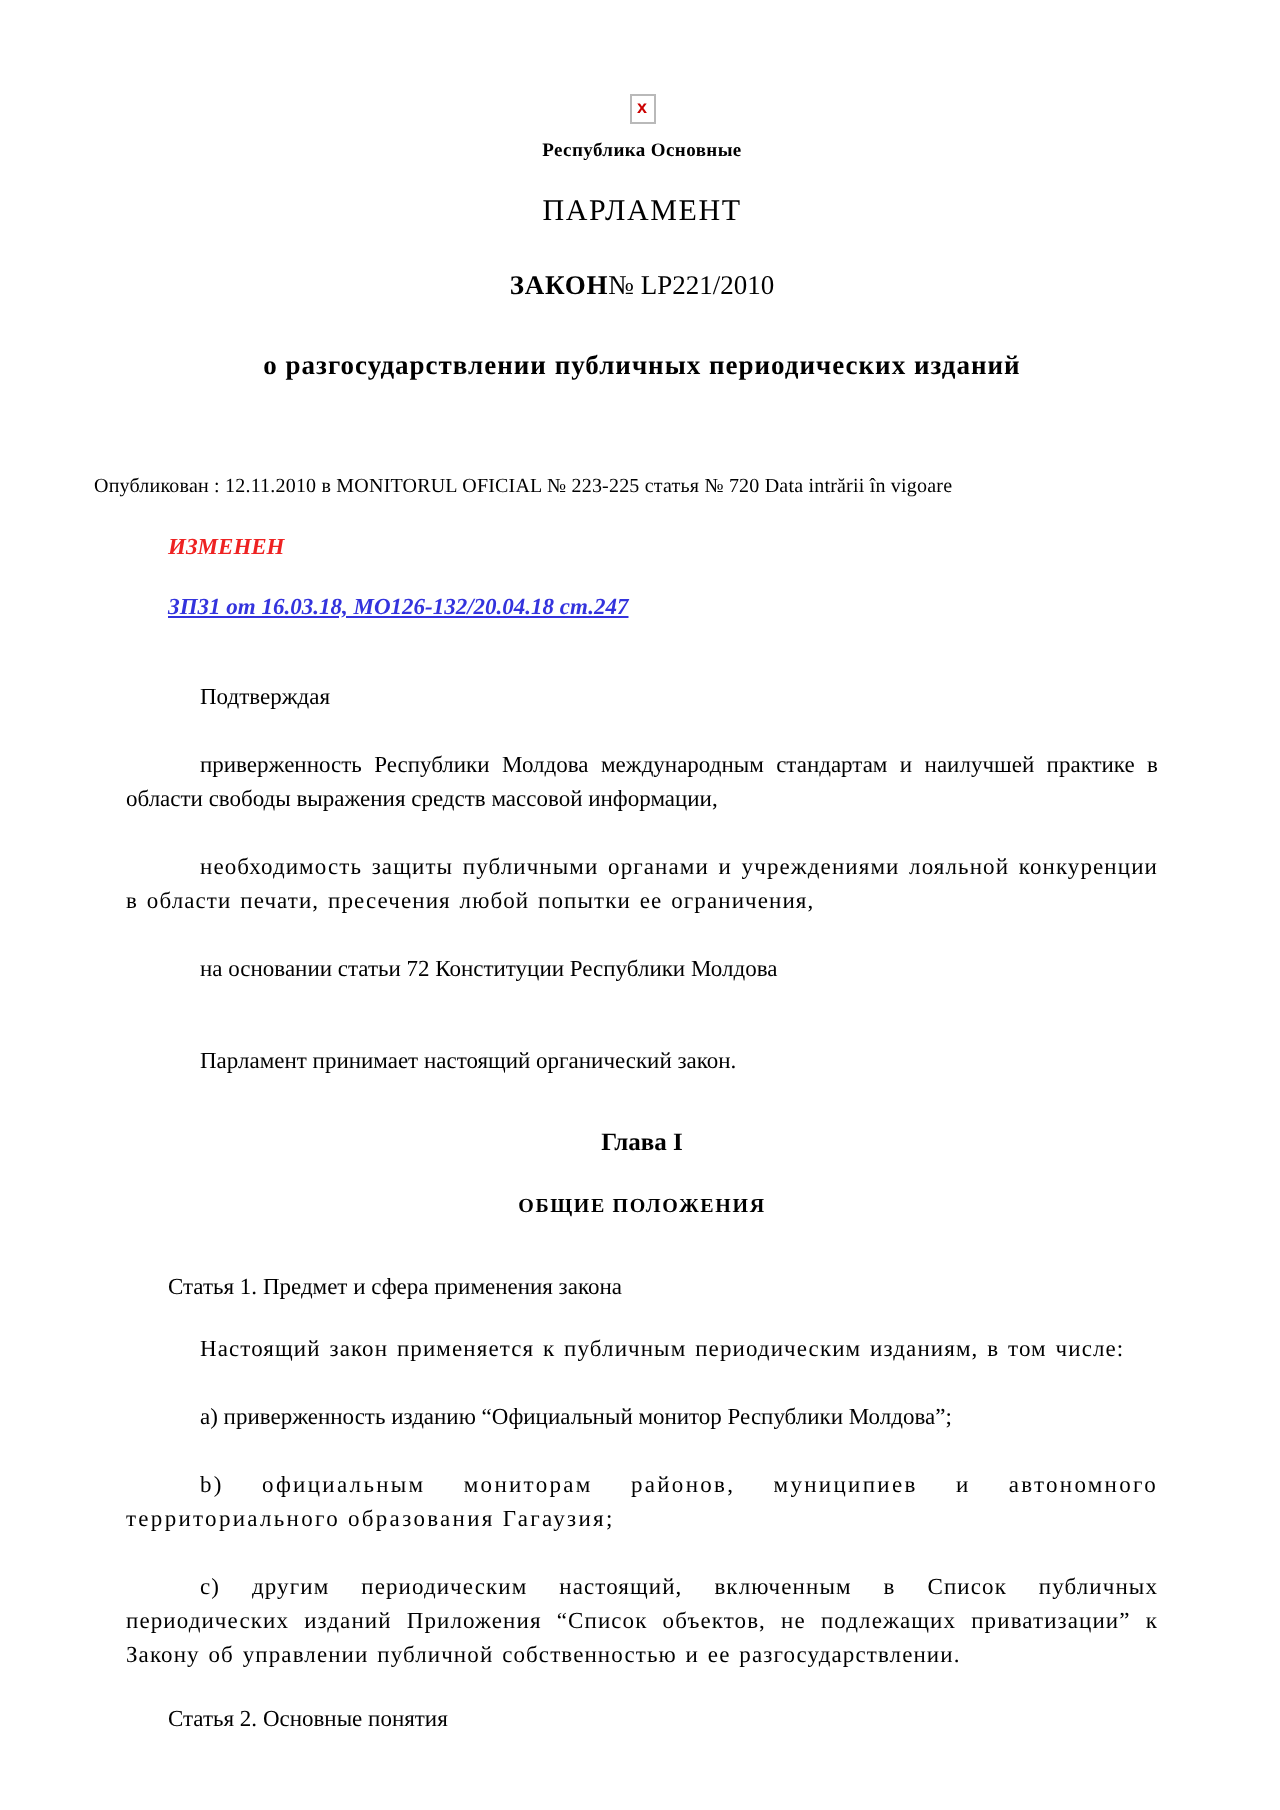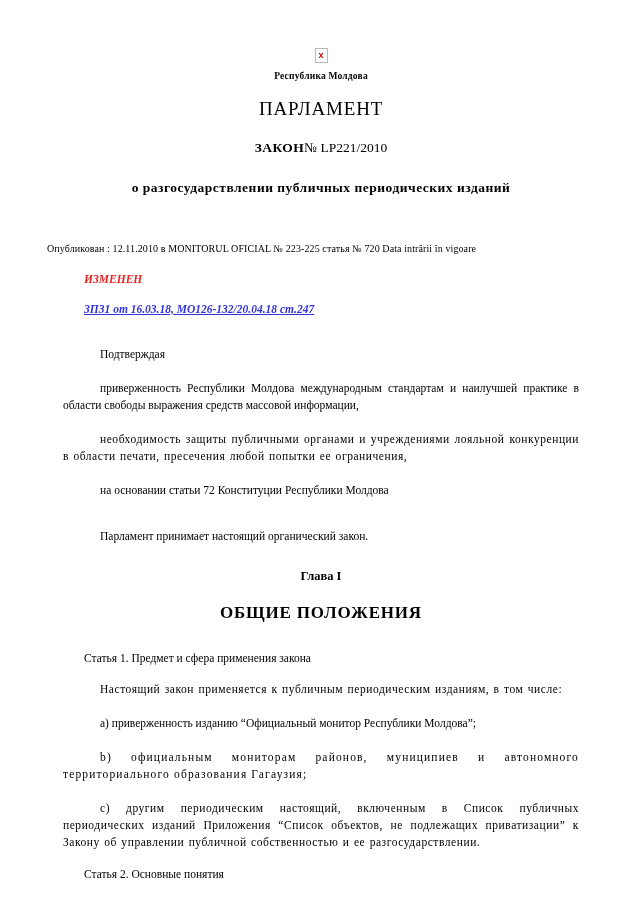--- a/index.html
+++ b/index.html
@@ -55,21 +55,21 @@
   
   .country {
     text-align: center;
     font-weight: bold;
     font-size: 9.5px;
     letter-spacing: 0.2px;
     margin-top: 8px;
   }
   .parlament {
     text-align: center;
-    font-size: 19px;
+    font-size: 15px;
     letter-spacing: 0.8px;
     margin-top: 17px;
   }
   .law-no {
     text-align: center;
     font-size: 13.5px;
     margin-top: 20px;
   }
   .law-no .bold {
     font-weight: bold;
@@ -138,41 +138,41 @@
     text-align: center;
     font-weight: bold;
     font-size: 12.5px;
     margin: 0;
     text-indent: 0;
   }
   .chapter { margin-top: 24px; }
   .chapter-title {
     margin-top: 19px;
     letter-spacing: 0.8px;
-    font-size: 17px;
+    font-size: 10px;
   }
   .article-head {
     font-size: 11.5px;
     margin: 0;
     text-indent: 37px;
   }
   .article-head .bold { font-weight: normal; }
 </style>
 </head>
 <body>
 
 <div class="page">
 
   <div class="broken-img-wrap">
     <span class="broken-img">
       <span class="x-mark">x</span>
     </span>
   </div>
 
-  <div class="country">Республика Молдова</div>
+  <div class="country">Республика Основные</div>
 
   <div class="parlament">ПАРЛАМЕНТ</div>
 
   <div class="law-no">
     <span class="bold">ЗАКОН</span><span>№ LP221/2010</span>
   </div>
 
 
   <div class="doc-title">о разгосударствлении публичных периодических изданий</div>
 

